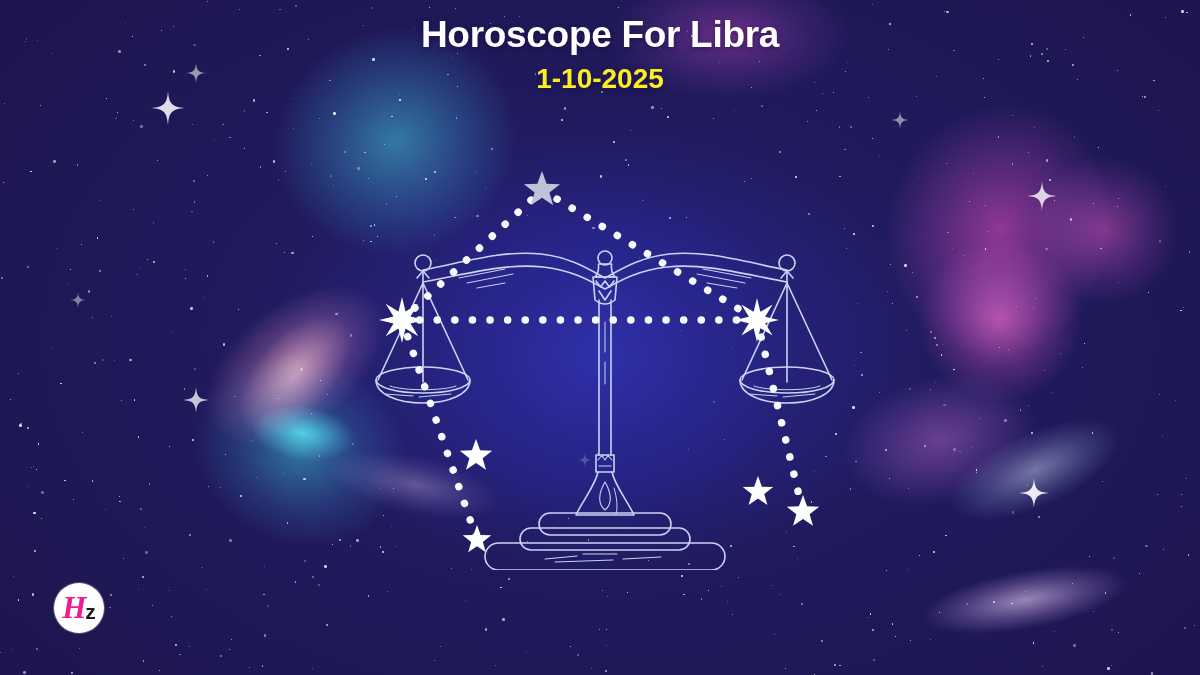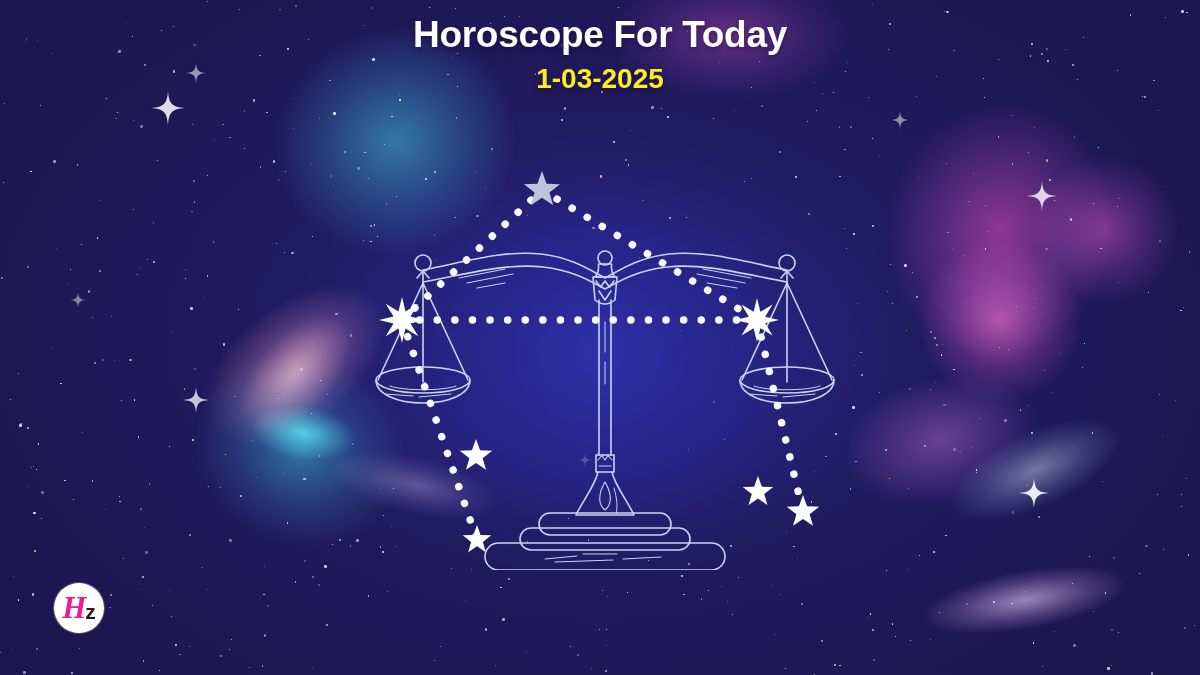--- a/index.html
+++ b/index.html
@@ -867,22 +867,22 @@
         <path d="M402.00 297.00 L405.52 311.50 L418.26 303.74 L410.50 316.48 L425.00 320.00 L410.50 323.52 L418.26 336.26 L405.52 328.50 L402.00 343.00 L398.48 328.50 L385.74 336.26 L393.50 323.52 L379.00 320.00 L393.50 316.48 L385.74 303.74 L398.48 311.50 Z" fill="#FFFFFF"></path>
         <path d="M757.00 298.00 L760.37 311.87 L772.56 304.44 L765.13 316.63 L779.00 320.00 L765.13 323.37 L772.56 335.56 L760.37 328.13 L757.00 342.00 L753.63 328.13 L741.44 335.56 L748.87 323.37 L735.00 320.00 L748.87 316.63 L741.44 304.44 L753.63 311.87 Z" fill="#FFFFFF"></path>
         <path d="M476.00 439.00 L480.10 450.36 L492.17 450.75 L482.63 458.15 L485.99 469.75 L476.00 462.97 L466.01 469.75 L469.37 458.15 L459.83 450.75 L471.90 450.36 Z" fill="#FFFFFF"></path>
         <path d="M477.00 525.00 L480.61 535.02 L491.27 535.36 L482.85 541.90 L485.82 552.14 L477.00 546.15 L468.18 552.14 L471.15 541.90 L462.73 535.36 L473.39 535.02 Z" fill="#FFFFFF"></path>
         <path d="M758.00 476.00 L761.86 486.69 L773.22 487.06 L764.24 494.03 L767.40 504.94 L758.00 498.56 L748.60 504.94 L751.76 494.03 L742.78 487.06 L754.14 486.69 Z" fill="#FFFFFF"></path>
         <path d="M803.00 495.00 L807.10 506.36 L819.17 506.75 L809.63 514.15 L812.99 525.75 L803.00 518.97 L793.01 525.75 L796.37 514.15 L786.83 506.75 L798.90 506.36 Z" fill="#FFFFFF"></path>
       </g>
   </svg>
 
   <div class="text-block">
-    <div class="title-sub">Horoscope For Today</div>
-    <div class="title-date">1-03-2025</div>
+    <div class="title-sub">Horoscope For Libra</div>
+    <div class="title-date">1-10-2025</div>
   </div>
 
   <div class="logo">
     <span class="logo-h">H</span>
     <span class="logo-z">z</span>
   </div>
 
 </div>
 
 </body></html>

